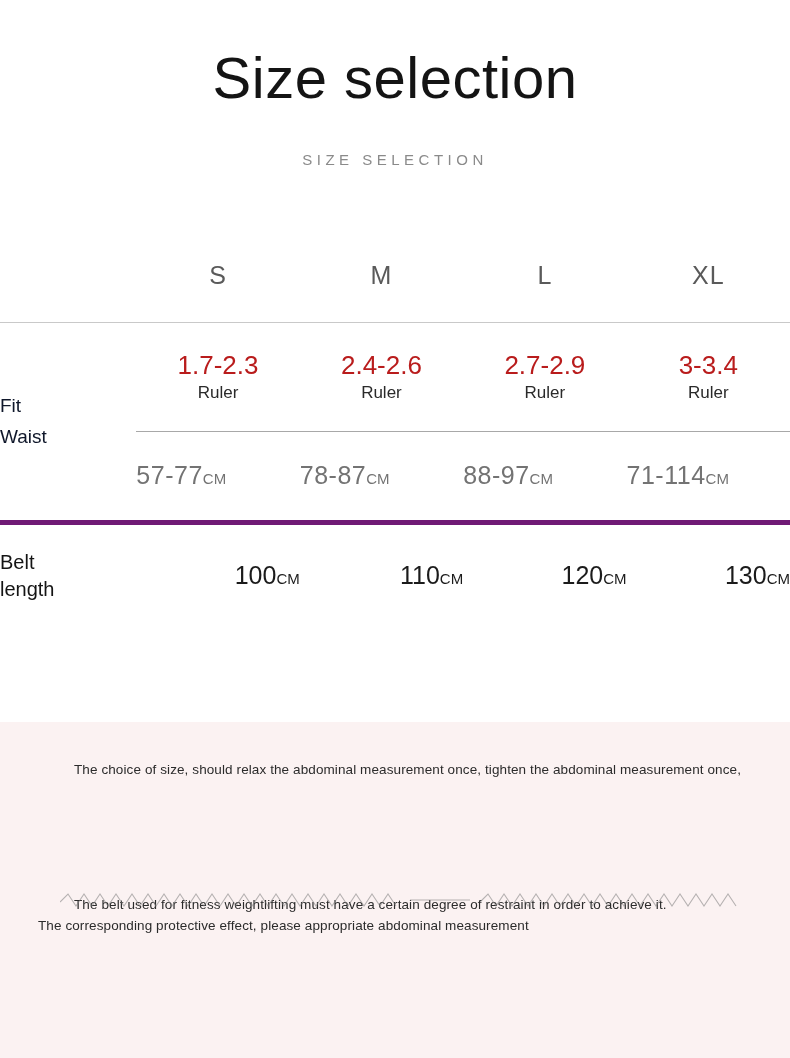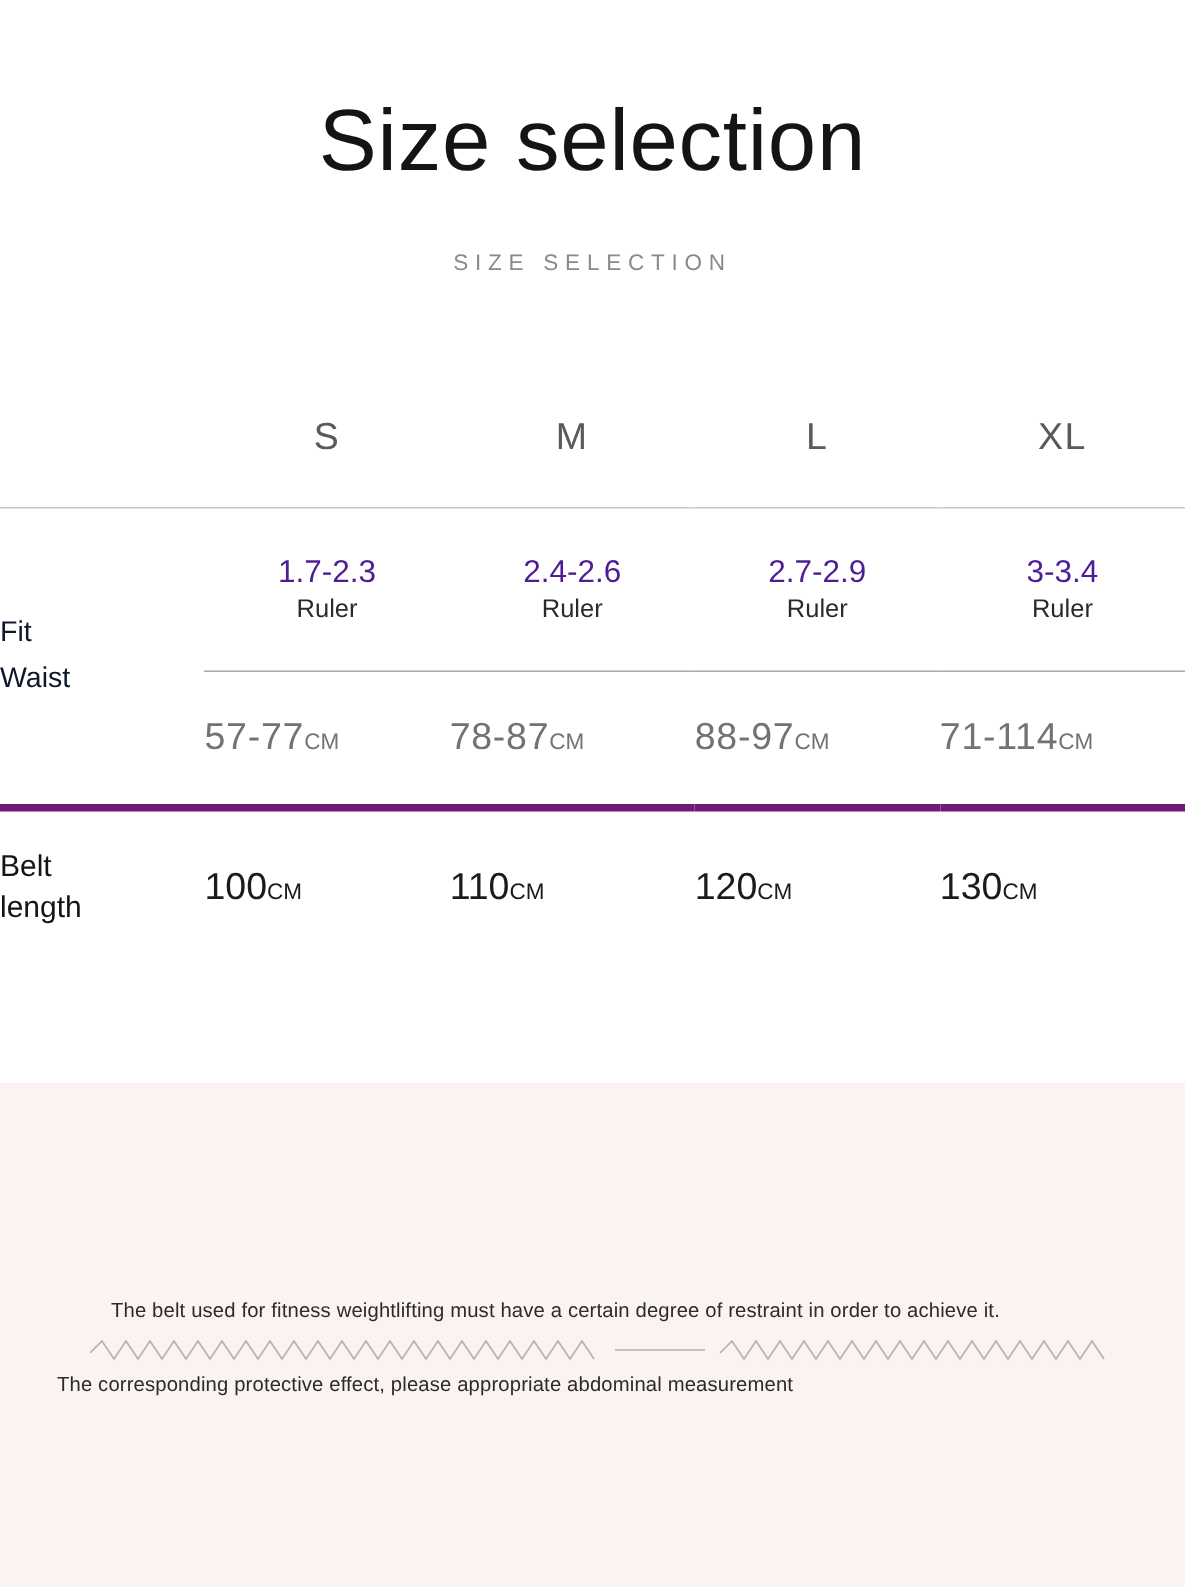--- a/index.html
+++ b/index.html
@@ -18,21 +18,21 @@
 
   .page {
     width: 790px;
     height: 1058px;
     position: relative;
     box-sizing: border-box;
   }
 
   
   .header {
-    padding-top: 64px;
+    padding-top: 48px;
     text-align: center;
   }
   .main-title {
     font-size: 58px;
     font-weight: 400;
     letter-spacing: 0.5px;
     color: #141414;
     line-height: 1.05;
     margin: 0;
   }
@@ -89,22 +89,22 @@
     line-height: 1.65;
   }
   .fitlabel-cell .l1 { display:block; }
   .fitlabel-cell .l2 { display:block; }
 
   .ruler-cell {
     height: 108px;
     text-align: center;
   }
   .ruler-num {
-    font-size: 21px;
-    color: #4c1d95;
+    font-size: 26px;
+    color: #b91c1c;
     line-height: 1.12;
   }
   .ruler-word {
     font-size: 17px;
     color: #2a2a2a;
     margin-top: 3px;
   }
 
   .cm-cell {
     height: 88px;
@@ -128,21 +128,21 @@
     text-align: left;
     padding-left: 26px;
     font-size: 20px;
     line-height: 1.35;
     color: #141414;
   }
   .belt-label .l1 { display:block; }
   .belt-label .l2 { display:block; }
   .belt-cell {
     height: 102px;
-    text-align: left;
+    text-align: right;
     font-size: 25px;
     color: #1b1b1b;
   }
 
   
   .notes {
     position: absolute;
     left: 0;
     top: 722px;
     width: 790px;
@@ -156,21 +156,21 @@
     color: #2b2b2b;
     line-height: 1.55;
     letter-spacing: 0.1px;
   }
   .note.indent {
     padding-left: 36px;
   }
   .note.n1 { margin-top: 10px; }
   .note.n2 { margin-top: 30px; }
   .note.n3 { margin-top: 114px; padding-left: 36px; }
-  .note.n4 { margin-top: 28px; }
+  .note.n4 { }
 
   .squiggle-band {
     position: absolute;
     left: 60px;
     top: 168px;
     width: 680px;
     height: 22px;
     opacity: 0.55;
     pointer-events: none;
   }
@@ -259,20 +259,21 @@
           <td class="belt-cell rule-full-dark">
             <span>130</span><span class="cm-unit">CM</span>
           </td>
         </tr>
 
       </tbody>
     </table>
   </div>
 
   <div class="notes">
+    <div class="note indent n1">The choice of size, should relax the abdominal measurement once, tighten the abdominal measurement once,</div>
 
     <svg class="squiggle-band" viewBox="0 0 680 22" preserveAspectRatio="none">
       <path d="M0 12 L8 4 L16 16 L24 4 L32 16 L40 4 L48 16 L56 4 L64 16 L72 4 L80 16 L88 4 L96 16 L104 4 L112 16 L120 4 L128 16 L136 4 L144 16 L152 4 L160 16 L168 4 L176 16 L184 4 L192 16 L200 4 L208 16 L216 4 L224 16 L232 4 L240 16 L248 4 L256 16 L264 4 L272 16 L280 4 L288 16 L296 4 L304 16 L312 4 L320 16 L328 4 L336 16" fill="none" stroke="#7d7d7d" stroke-width="1.1"></path>
       <path d="M350 10 L410 10" fill="none" stroke="#7d7d7d" stroke-width="1.1"></path>
       <path d="M420 12 L428 4 L436 16 L444 4 L452 16 L460 4 L468 16 L476 4 L484 16 L492 4 L500 16 L508 4 L516 16 L524 4 L532 16 L540 4 L548 16 L556 4 L564 16 L572 4 L580 16 L588 4 L596 16 L604 4 L612 16 L620 4 L628 16 L636 4 L644 16 L652 4 L660 16 L668 4 L676 16" fill="none" stroke="#7d7d7d" stroke-width="1.1"></path>
     </svg>
 
     <div class="note n3">The belt used for fitness weightlifting must have a certain degree of restraint in order to achieve it.</div>
     <div class="note n4">The corresponding protective effect, please appropriate abdominal measurement</div>
   </div>

